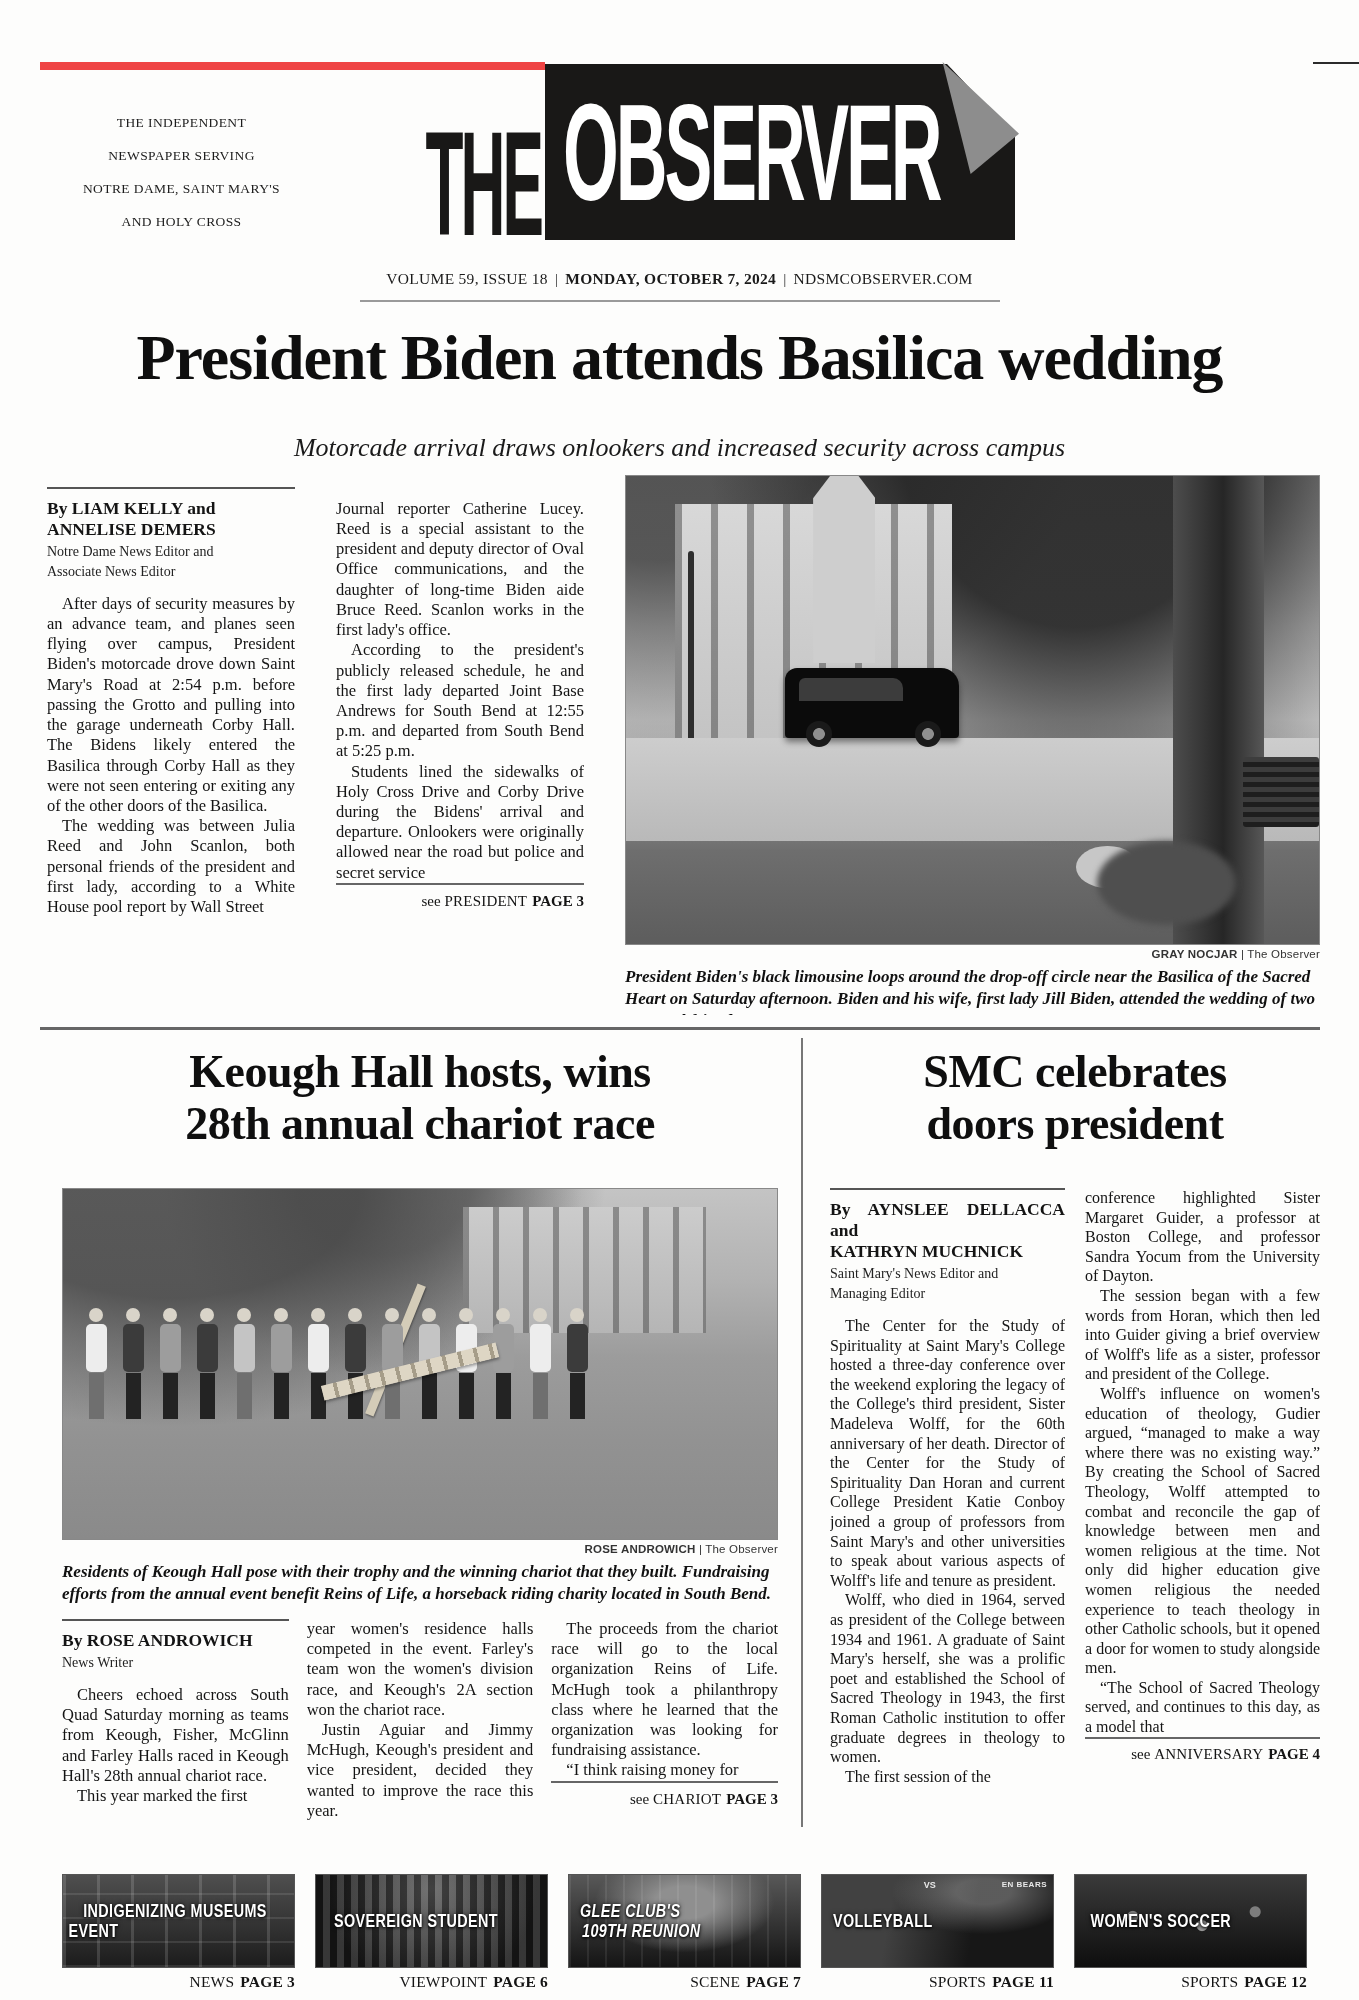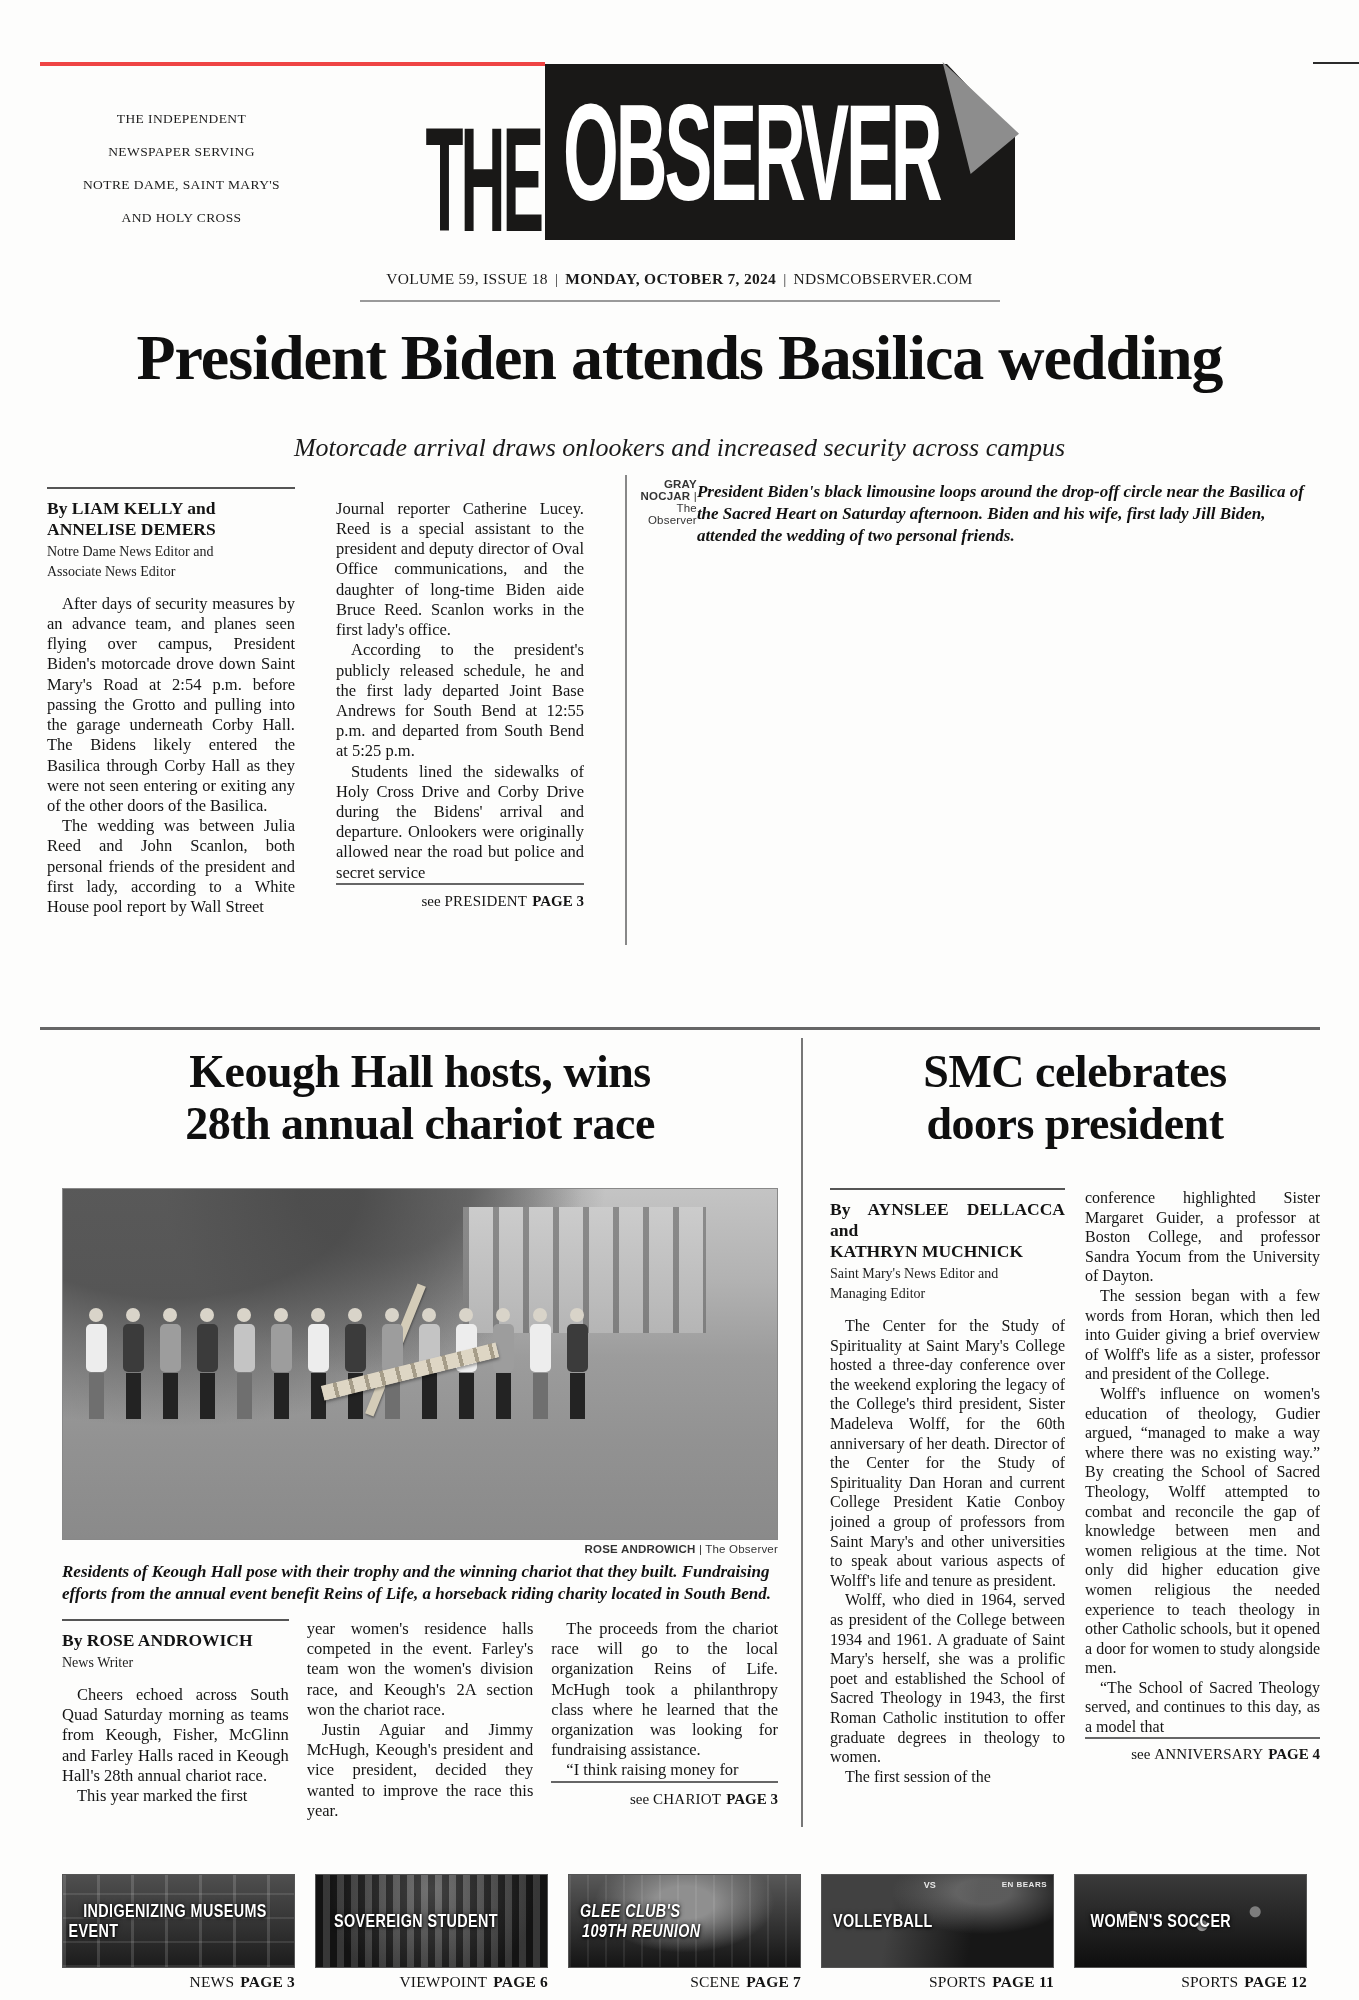--- a/index.html
+++ b/index.html
@@ -1,21 +1,21 @@
 <!DOCTYPE html>
 <html><head>
 <meta charset="utf-8">
 <style>
   html,body{margin:0;padding:0;background:#e9e9e7;}
   .page{width:1359px;height:2000px;background:#fdfdfc;overflow:hidden;position:relative;
         font-family:"Liberation Serif",serif;color:#141414;margin:0 auto;}
 
   
   .masthead{display:flex;align-items:flex-start;margin:62px 40px 0 40px;}
-  .mast-left{flex:0 0 505px;border-top:4px solid #ef4444;position:relative;}
+  .mast-left{flex:0 0 505px;border-top:8px solid #ef4444;position:relative;}
   .mast-left-text{width:255px;margin:36px 0 0 14px;text-align:center;}
   .mast-right{flex:1 1 auto;border-top:2px solid #2b2b2b;margin-left:26px;}
   .mast-right-text{width:215px;margin:36px 28px 0 auto;text-align:center;}
   .motto-line{display:block;font-size:13.5px;letter-spacing:.4px;line-height:33px;color:#1c1c1c;}
   .logo-the{position:absolute;right:4px;top:40px;font-family:"Liberation Sans",sans-serif;
             font-weight:700;font-size:148px;line-height:1;letter-spacing:-7px;color:#191817;
             transform:scaleX(.42);transform-origin:right top;}
   .logo-box{flex:0 0 470px;height:176px;margin-top:2px;background:#191817;position:relative;
             clip-path:polygon(0 0,402px 0,470px 72px,470px 100%,0 100%);
             display:flex;align-items:center;}
@@ -44,21 +44,21 @@
   .byline .title{font-size:14px;line-height:17px;display:block;margin-top:3px;color:#222;}
   .bcol{font-size:16.5px;line-height:20.2px;text-align:justify;overflow:hidden;}
   .bcol p{margin:0;text-indent:15px;}
   .bcol p.noindent{text-indent:0;}
   .bcol2-lead{padding-top:24px;display:flex;flex-direction:column;}
   .jump{border-top:2px solid #666;padding-top:6px;margin-top:20px;text-align:right;
         font-size:15px;text-indent:0 !important;}
   .jump .see{font-weight:400;}
   .jump .story{font-weight:400;letter-spacing:.2px;margin:0 5px 0 4px;}
   .jump .pg{font-weight:700;}
-  .photo-block{display:flex;flex-direction:row;}
+  .photo-block{display:flex;flex-direction:column;}
   .credit{font-family:"Liberation Sans",sans-serif;font-size:11.5px;color:#333;
           text-align:right;margin-top:3px;letter-spacing:.2px;}
   .credit b{font-weight:700;}
   .caption{font-weight:700;font-style:italic;font-size:17px;line-height:22px;margin-top:6px;color:#111;}
 
   
   .photo1{position:relative;height:468px;overflow:hidden;border:1px solid #888;
     background:
       radial-gradient(ellipse at 65% -12%, rgba(35,35,35,.9) 0 28%, rgba(35,35,35,0) 58%),
       radial-gradient(ellipse at 5% -10%, rgba(60,60,60,.8) 0 18%, rgba(60,60,60,0) 45%),

